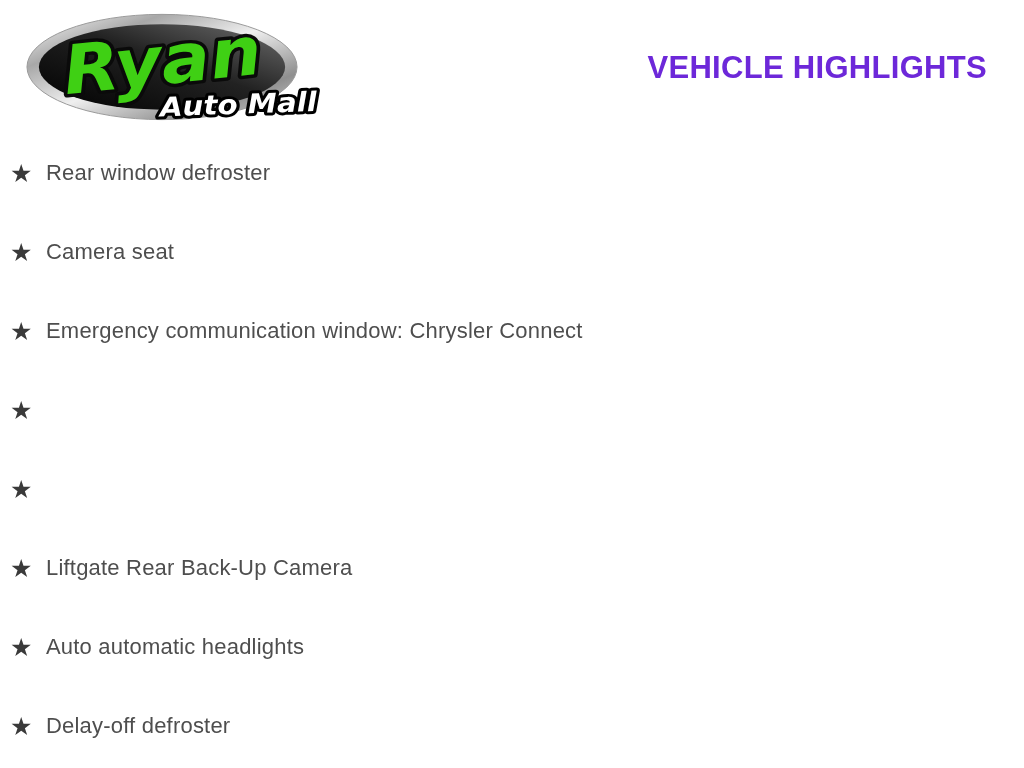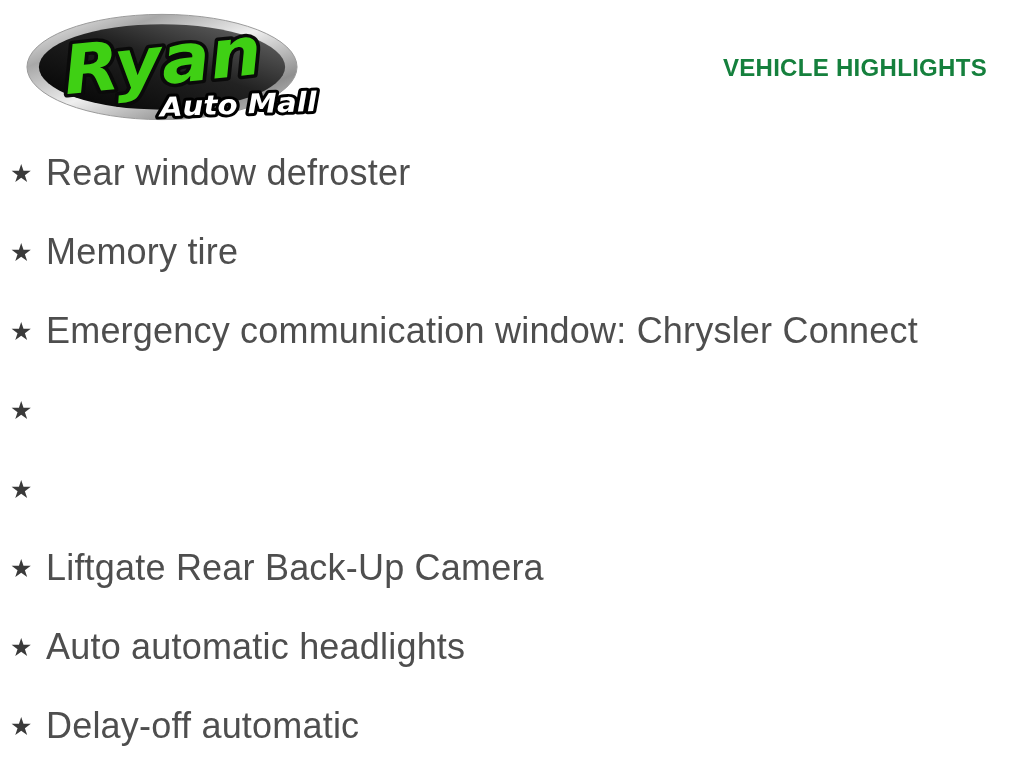--- a/index.html
+++ b/index.html
@@ -22,25 +22,25 @@
     left: 24px;
     top: 10px;
     width: 278px;
     height: 112px;
   }
   .logo svg { overflow: visible; display: block; }
   .page-title {
     position: absolute;
     top: 51px;
     right: 37px;
-    font-size: 24px;
+    font-size: 31px;
     line-height: 33px;
     font-weight: bold;
     letter-spacing: 0.3px;
-    color: #15803d;
+    color: #6d28d9;
     white-space: nowrap;
   }
   
   .highlights {
     position: absolute;
     top: 133px;
     left: 0;
     width: 100%;
     list-style: none;
   }
@@ -53,21 +53,21 @@
   .star {
     width: 36px;
     flex: 0 0 36px;
     font-size: 25px;
     line-height: 1;
     color: #3a3a3a;
     text-align: left;
     padding-top: 1px;
   }
   .label {
-    font-size: 36px;
+    font-size: 22px;
     letter-spacing: 0.2px;
     color: #4e4e4e;
     white-space: nowrap;
   }
 </style>
 </head>
 <body>
 
 <div class="page">
 
@@ -96,21 +96,21 @@
 
   <h1 class="page-title">VEHICLE HIGHLIGHTS</h1>
 
   <ul class="highlights">
     <li>
       <span class="star">★</span>
       <span class="label">Rear window defroster</span>
     </li>
     <li>
       <span class="star">★</span>
-      <span class="label">Memory tire</span>
+      <span class="label">Camera seat</span>
     </li>
     <li>
       <span class="star">★</span>
       <span class="label">Emergency communication window: Chrysler Connect</span>
     </li>
     <li>
       <span class="star">★</span>
     </li>
     <li>
       <span class="star">★</span>
@@ -118,17 +118,17 @@
     <li>
       <span class="star">★</span>
       <span class="label">Liftgate Rear Back-Up Camera</span>
     </li>
     <li>
       <span class="star">★</span>
       <span class="label">Auto automatic headlights</span>
     </li>
     <li>
       <span class="star">★</span>
-      <span class="label">Delay-off automatic</span>
+      <span class="label">Delay-off defroster</span>
     </li>
   </ul>
 
 </div>
 
 </body></html>

